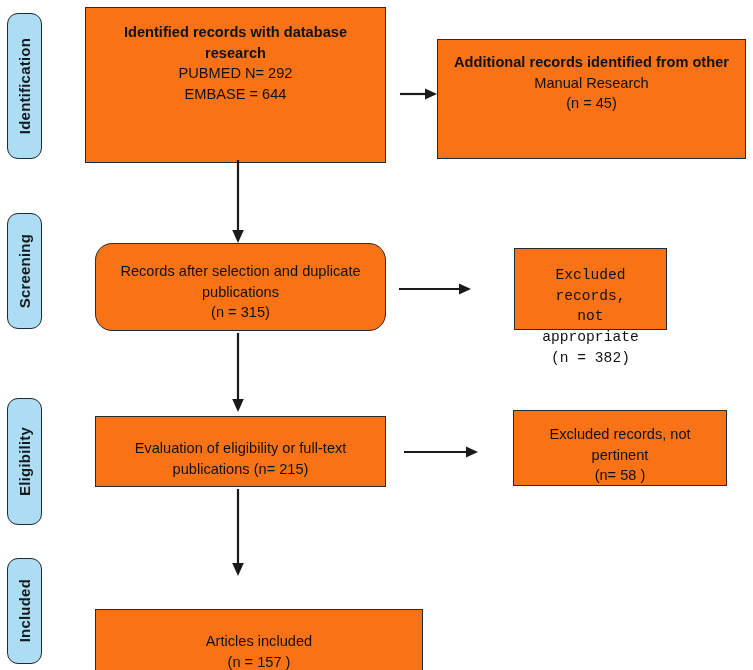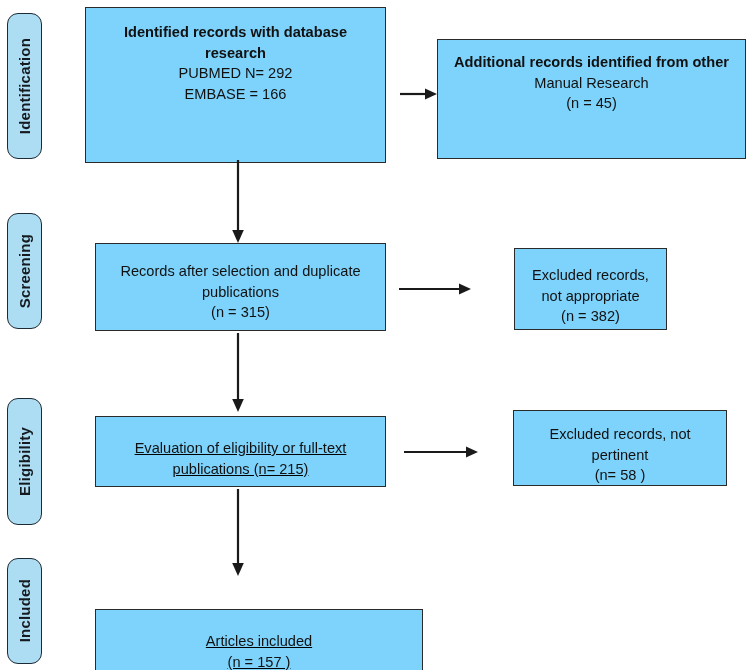--- a/index.html
+++ b/index.html
@@ -35,21 +35,21 @@
     font-weight: bold;
     font-size: 15px;
     color: #141a1f;
     letter-spacing: 0.2px;
     white-space: nowrap;
   }
 
   
   .node-box {
     position: absolute;
-    background: #7dd3fc;
+    background: #f97316;
     border: 1.7px solid #2a2a2a;
     box-sizing: border-box;
     display: flex;
     flex-direction: column;
     align-items: center;
   }
   .node-box .box-text {
     width: 100%;
     text-align: center;
     color: #111111;
@@ -59,22 +59,22 @@
     box-sizing: border-box;
   }
   .node-box .box-text.bold {
     font-weight: bold;
   }
 
   
   .pad-top-14 { padding-top: 14px; }
   .pad-top-12 { padding-top: 12px; }
   .pad-top-17 { padding-top: 17px; }
-  .pad-top-16 { padding-top: 16px; }
-  .pad-top-21 { padding-top: 21px; text-decoration: underline; }
+  .pad-top-16 { padding-top: 16px; font-family: Liberation Mono, monospace; }
+  .pad-top-21 { padding-top: 21px; }
   .pad-top-13 { padding-top: 13px; }
 
   
   .conn {
     position: absolute;
   }
   .conn svg {
     display: block;
     overflow: visible;
   }
@@ -97,30 +97,30 @@
   </div>
 
   <div class="stage-pill" style="left:7px; top:558px; width:35px; height:106px;">
     <span class="stage-label">Included</span>
   </div>
 
   <div class="node-box pad-top-14" style="left:85px; top:7px; width:301px; height:156px;">
     <div class="box-text bold">Identified records with database</div>
     <div class="box-text bold">research</div>
     <div class="box-text">PUBMED N= 292</div>
-    <div class="box-text">EMBASE = 166</div>
+    <div class="box-text">EMBASE = 644</div>
   </div>
 
   <div class="node-box pad-top-12" style="left:437px; top:39px; width:309px; height:120px;">
     <div class="box-text bold">Additional records identified from other</div>
     <div class="box-text">Manual Research</div>
     <div class="box-text">(n = 45)</div>
   </div>
 
-  <div class="node-box pad-top-17" style="left:95px; top:243px; width:291px; height:88px;">
+  <div class="node-box pad-top-17" style="left:95px; top:243px; width:291px; height:88px;border-radius:17px;">
     <div class="box-text">Records after selection and duplicate</div>
     <div class="box-text">publications</div>
     <div class="box-text">(n = 315)</div>
   </div>
 
   <div class="node-box pad-top-16" style="left:514px; top:248px; width:153px; height:82px;">
     <div class="box-text">Excluded records,</div>
     <div class="box-text">not appropriate</div>
     <div class="box-text">(n = 382)</div>
   </div>

